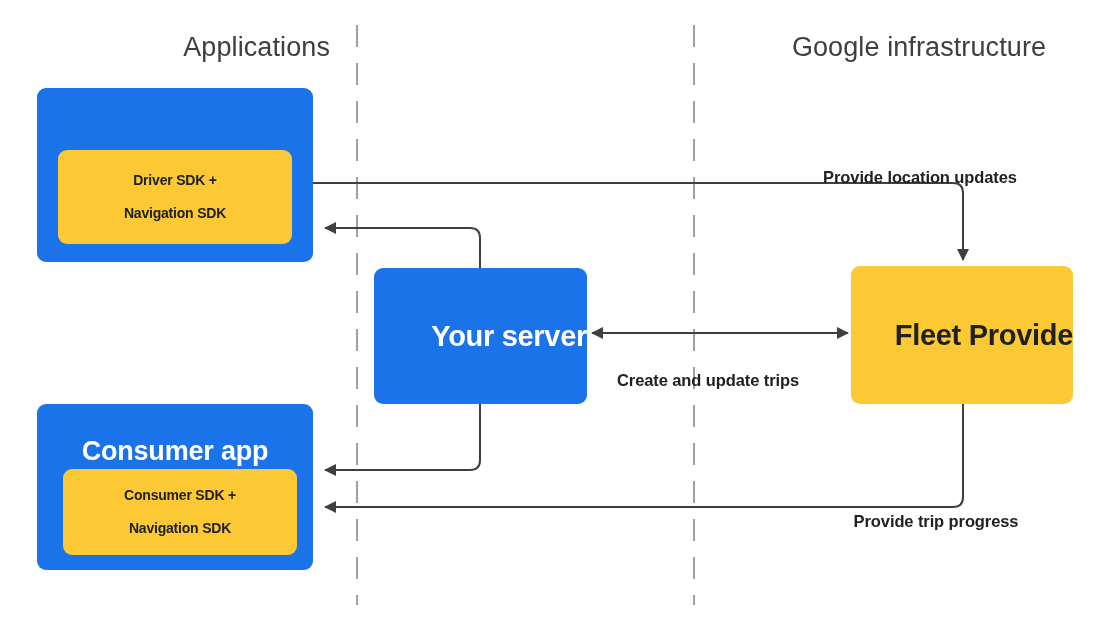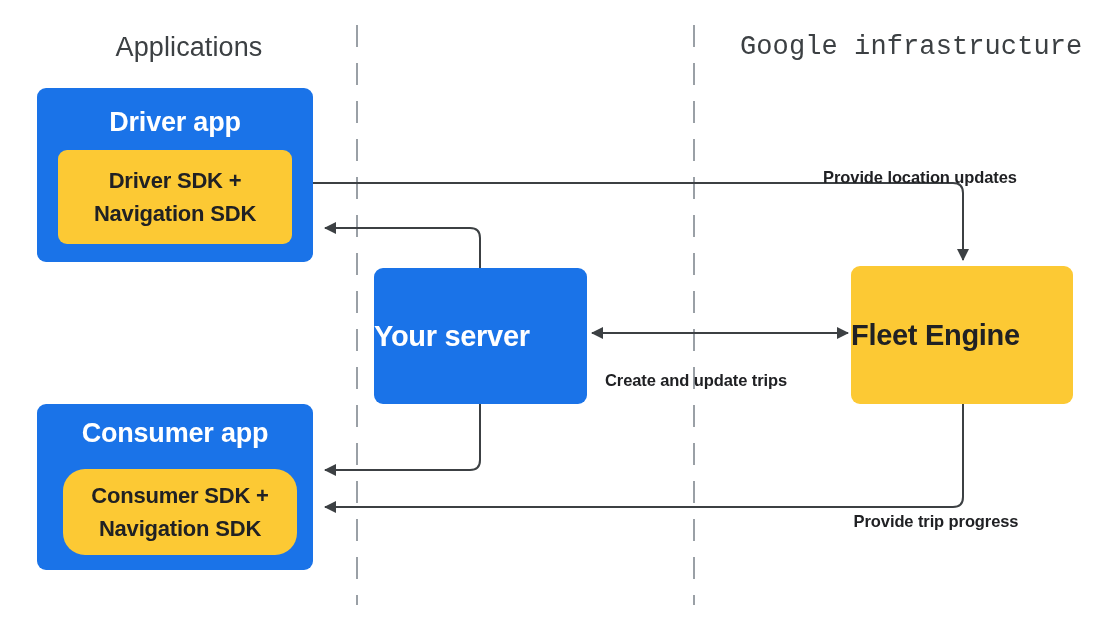--- a/index.html
+++ b/index.html
@@ -57,33 +57,33 @@
     border-radius: 9px;
     display: flex;
     flex-direction: column;
     align-items: center;
     justify-content: center;
     box-sizing: border-box;
   }
   .sdk-box span {
     display: block;
     color: #202124;
-    font-size: 22px;
+    font-size: 14px;
     font-weight: bold;
     line-height: 33px;
     white-space: nowrap;
     text-align: center;
     letter-spacing: -0.2px;
   }
   .node-box {
     position: absolute;
     border-radius: 9px;
     display: flex;
     align-items: center;
-    justify-content: flex-start;
+    justify-content: flex-end;
     box-sizing: border-box;
   }
   .node-box span {
     font-size: 29px;
     font-weight: bold;
     white-space: nowrap;
     letter-spacing: -0.3px;
   }
   .node-server {
     background: #1a73e8;
@@ -129,47 +129,46 @@
 
     <path d="M 480 268 L 480 238 Q 480 228 470 228 L 325 228" fill="none" stroke="#3c4043" stroke-width="2" marker-end="url(#arrow)"></path>
 
     <line x1="592" y1="333" x2="848" y2="333" stroke="#3c4043" stroke-width="2" marker-start="url(#arrow)" marker-end="url(#arrow)"></line>
 
     <path d="M 480 404 L 480 460 Q 480 470 470 470 L 325 470" fill="none" stroke="#3c4043" stroke-width="2" marker-end="url(#arrow)"></path>
 
     <path d="M 963 404 L 963 497 Q 963 507 953 507 L 325 507" fill="none" stroke="#3c4043" stroke-width="2" marker-end="url(#arrow)"></path>
   </svg>
 
-  <div class="col-header" style="left:40px; top:32px; width:298px;">Applications</div>
-  <div class="col-header" style="left:740px; top:32px; width:310px;font-family:Liberation Mono, monospace;">Google infrastructure</div>
+  <div class="col-header" style="left:32px; top:32px; width:298px;text-align:right;">Applications</div>
+  <div class="col-header" style="left:764px; top:32px; width:310px;">Google infrastructure</div>
 
   <div class="app-box" style="left:37px; top:88px; width:276px; height:174px;">
-    <div class="app-title" style="top:19px;">Driver app</div>
     <div class="sdk-box" style="left:21px; top:62px; width:234px; height:94px;">
       <span>Driver SDK +</span>
       <span>Navigation SDK</span>
     </div>
   </div>
 
   <div class="app-box" style="left:37px; top:404px; width:276px; height:166px;">
-    <div class="app-title" style="top:14px;">Consumer app</div>
-    <div class="sdk-box" style="left:26px; top:65px; width:234px; height:86px;border-radius:22px;">
+    <div class="app-title" style="top:32px;">Consumer app</div>
+    <div class="sdk-box" style="left:26px; top:65px; width:234px; height:86px;">
       <span>Consumer SDK +</span>
       <span>Navigation SDK</span>
     </div>
   </div>
 
   <div class="node-box node-server" style="left:374px; top:268px; width:213px; height:136px;">
     <span>Your server</span>
   </div>
 
   <div class="node-box node-fleet" style="left:851px; top:266px; width:222px; height:138px;">
-    <span>Fleet Engine</span>
+    <span>Fleet Provide</span>
   </div>
 
   <div class="edge-label center" style="left:792px; top:166px; width:256px;text-align:center;">Provide location updates</div>
 
 
-  <div class="edge-label center" style="left:560px; top:369px; width:272px;">Create and update trips</div>
+  <div class="edge-label center" style="left:572px; top:369px; width:272px;">Create and update trips</div>
 
   <div class="edge-label center" style="left:812px; top:510px; width:248px;">Provide trip progress</div>
 
 </div>
 
 </body></html>

